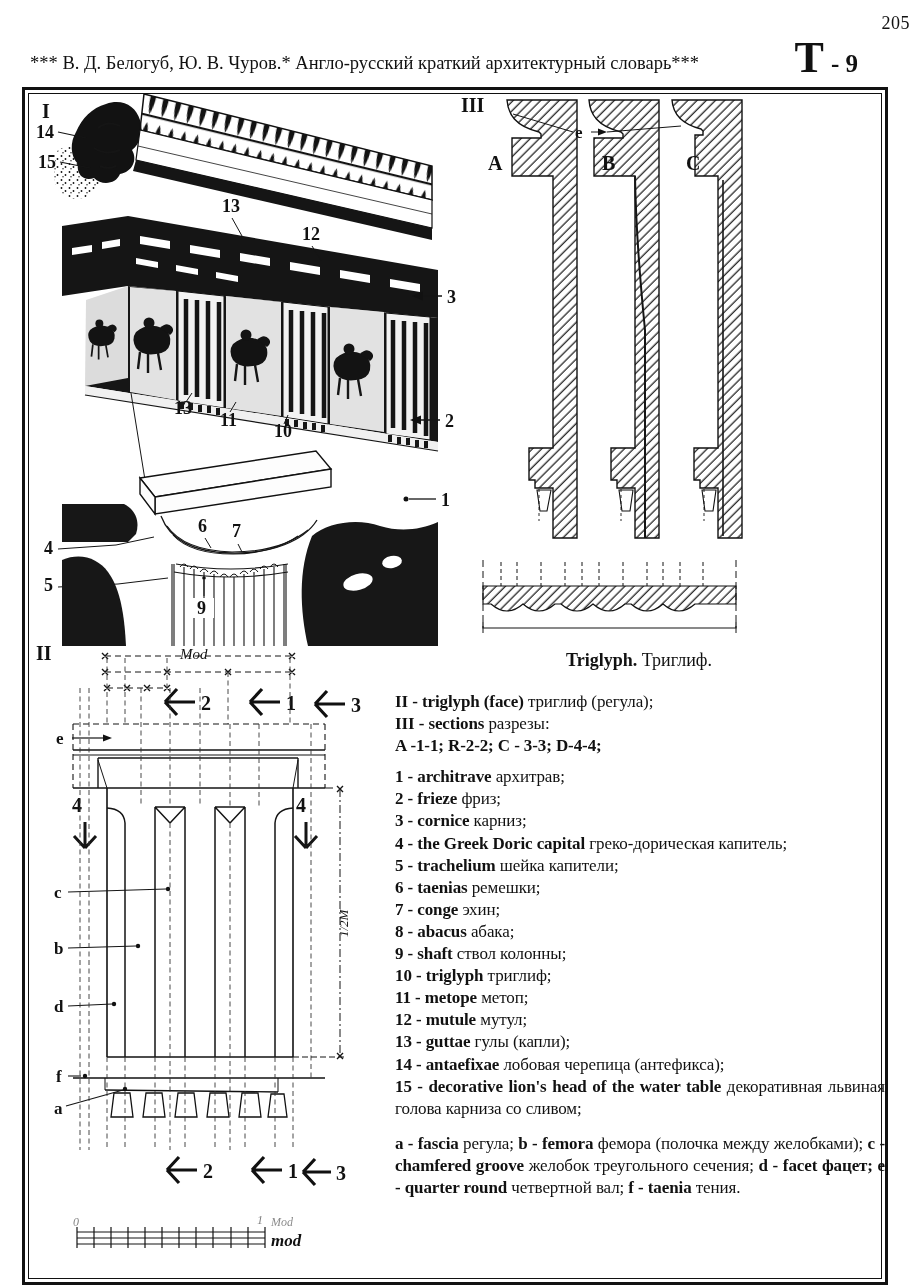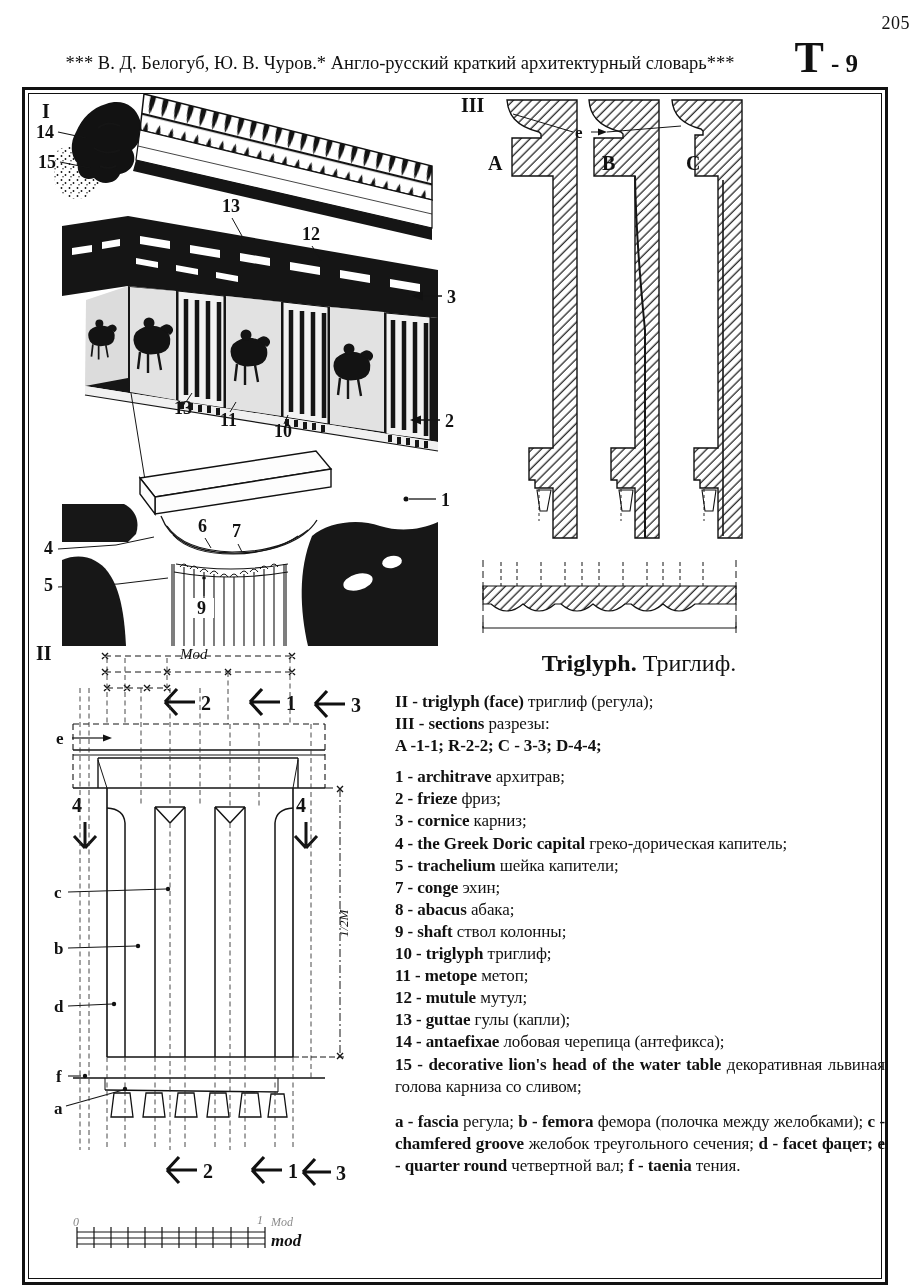--- a/index.html
+++ b/index.html
@@ -2,29 +2,29 @@
 <html><head>
 <meta charset="utf-8">
 <style>
   html,body{margin:0;padding:0;}
   body{
     width:910px;height:1288px;position:relative;background:#fff;
     font-family:"Liberation Serif","DejaVu Serif",serif;color:#111;overflow:hidden;
   }
   .abs{position:absolute;}
   #page-number{left:0;right:0;top:13px;text-align:right;font-size:18px;letter-spacing:.5px;}
-  #header-line{left:30px;top:53px;width:740px;text-align:center;font-size:18.5px;white-space:nowrap;}
+  #header-line{left:30px;top:53px;width:740px;text-align:left;font-size:18.5px;white-space:nowrap;}
   #tab{right:52px;top:36px;display:flex;align-items:baseline;gap:7px;font-weight:bold;}
   #tab .big{font-size:44px;line-height:44px;}
   #tab .small{font-size:25px;}
   #frame{left:28px;top:93px;width:852px;height:1184px;border:1.6px solid #111;outline:3.5px solid #111;outline-offset:3px;}
   #fig1{left:28px;top:90px;}
   #fig3{left:455px;top:90px;}
   #fig2{left:28px;top:642px;}
-  #title-block{left:395px;top:650px;width:488px;text-align:center;font-size:24px;}
+  #title-block{left:395px;top:650px;width:488px;text-align:center;font-size:18px;}
   #legend{left:395px;top:691px;width:490px;font-size:17px;line-height:22.1px;text-align:justify;letter-spacing:-.1px;}
   #legend .line{text-align:justify;}
   #legend .gap{margin-top:9px;}
   #legend .para{margin-top:13px;}
   b,.b{font-weight:bold;}
   svg text{font-family:"Liberation Serif","DejaVu Serif",serif;fill:#111;}
   svg .num{font-weight:bold;font-size:18px;}
   svg .num20{font-weight:bold;font-size:20px;}
   svg .ltr{font-weight:bold;font-size:17px;}
   svg .ln{stroke:#151515;fill:none;}
@@ -355,20 +355,21 @@
 
 <div class="abs" id="legend">
   <div class="line"><b>II - triglyph (face)</b> <span>триглиф (регула);</span></div>
   <div class="line"><b>III - sections</b> <span>разрезы:</span></div>
   <div class="line"><b>A -1-1; R-2-2; C - 3-3; D-4-4;</b></div>
   <div class="line gap"><b>1 - architrave</b> <span>архитрав;</span></div>
   <div class="line"><b>2 - frieze</b> <span>фриз;</span></div>
   <div class="line"><b>3 - cornice</b> <span>карниз;</span></div>
   <div class="line"><b>4 - the Greek Doric capital</b> <span>греко-дорическая капитель;</span></div>
   <div class="line"><b>5 - trachelium</b> <span>шейка капители;</span></div>
+  <div class="line"><b>6 - taenias</b> <span>ремешки;</span></div>
   <div class="line"><b>7 - conge</b> <span>эхин;</span></div>
   <div class="line"><b>8 - abacus</b> <span>абака;</span></div>
   <div class="line"><b>9 - shaft</b> <span>ствол колонны;</span></div>
   <div class="line"><b>10 - triglyph</b> <span>триглиф;</span></div>
   <div class="line"><b>11 - metope</b> <span>метоп;</span></div>
   <div class="line"><b>12 - mutule</b> <span>мутул;</span></div>
   <div class="line"><b>13 - guttae</b> <span>гулы (капли);</span></div>
   <div class="line"><b>14 - antaefixae</b> <span>лобовая черепица (антефикса);</span></div>
   <div class="line"><b>15 - decorative lion's head of the water table</b> <span>декоративная львиная голова карниза со сливом;</span></div>
   <div class="para">

